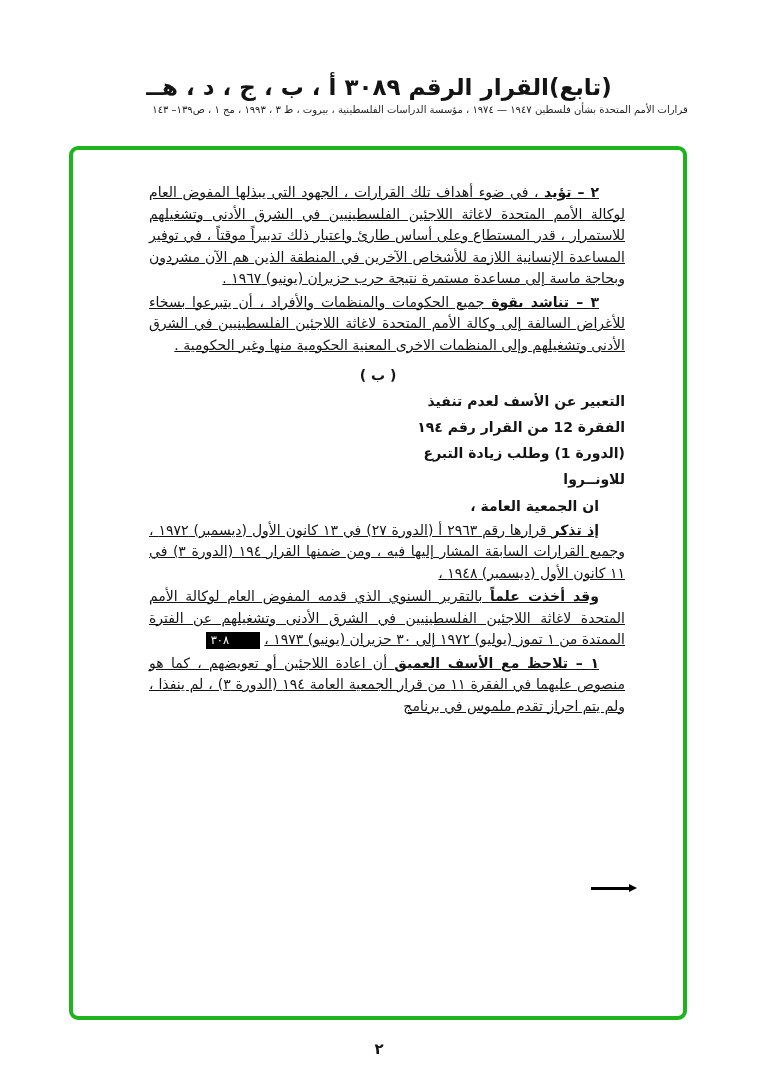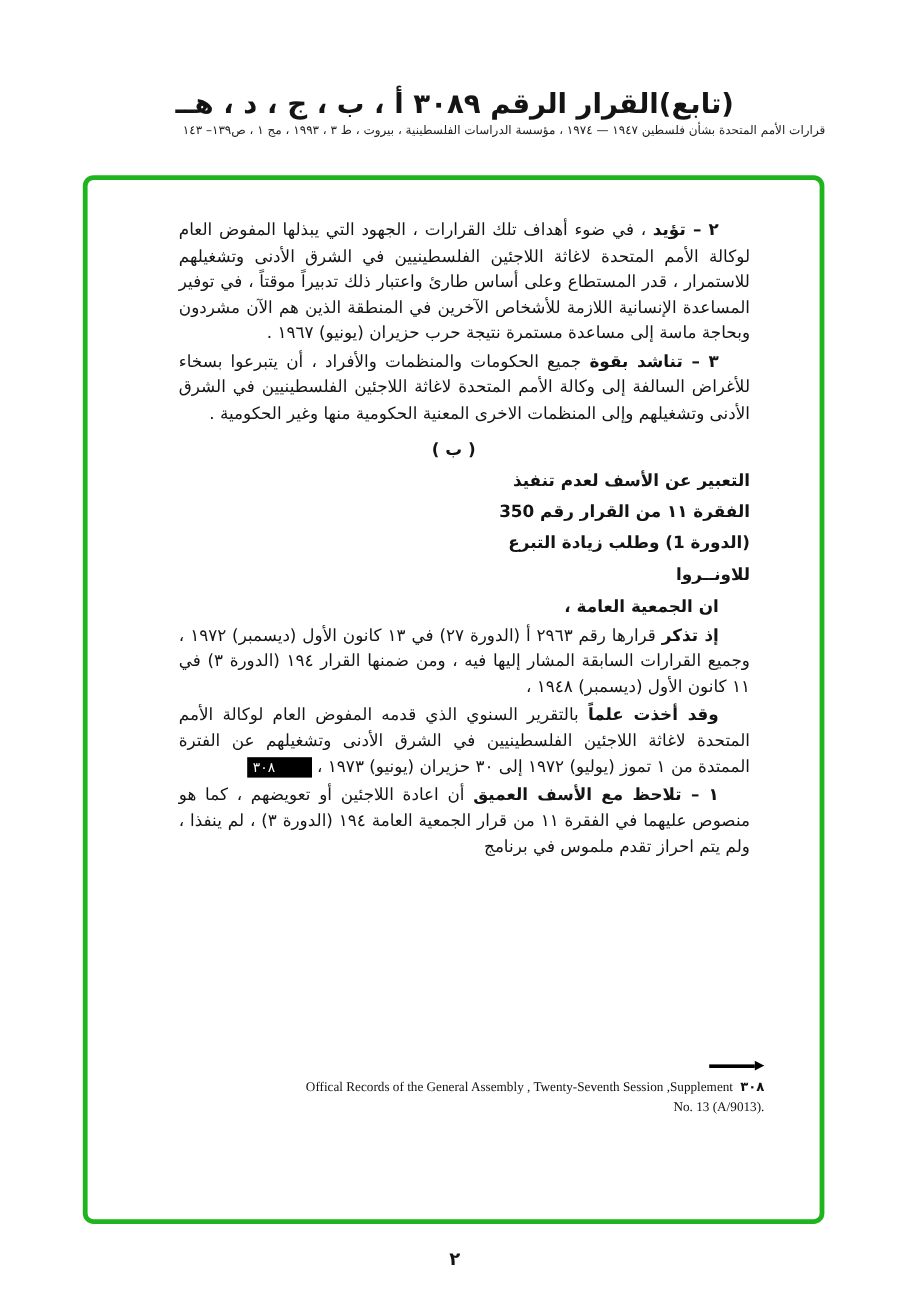--- a/index.html
+++ b/index.html
@@ -18,21 +18,21 @@
   }
   .green-box{
     position:absolute;left:69px;top:146px;width:610px;height:866px;
     border:4px solid #1db41d;border-radius:9px;background:#fff;
   }
   .content{
     position:absolute;top:32px;right:58px;left:58px;
     direction:rtl;text-align:justify;
     font-size:14px;line-height:21.5px;
   }
-  .para{margin:0 0 2px 18px;text-indent:26px;}
+  .para{margin:0 0 2px 18px;text-indent:26px;text-decoration:underline;}
   .lead{font-weight:700;}
   .section-block{text-align:center;text-indent:0;margin:6px 0 4px 0;}
   .section-marker{font-weight:700;font-size:14px;line-height:26px;}
   .heading-line{font-weight:700;font-size:14px;line-height:26px;text-align:right;}
   .intro{margin:2px 0 2px 0;text-indent:26px;font-weight:700;}
   .footnote-badge{
     background:#000;color:#fff;display:inline-block;
     font-size:11.5px;line-height:15px;padding:1px 5px;margin:0 4px;
     vertical-align:middle;
   }
@@ -69,42 +69,38 @@
 
     <div class="content">
 
       <p class="para"><span class="lead">٢ – تؤيد</span><span> ، في ضوء أهداف تلك القرارات ، الجهود التي يبذلها المفوض العام لوكالة الأمم المتحدة لاغاثة اللاجئين الفلسطينيين في الشرق الأدنى وتشغيلهم للاستمرار ، قدر المستطاع وعلى أساس طارئ واعتبار ذلك تدبيراً موقتاً ، في توفير المساعدة الإنسانية اللازمة للأشخاص الآخرين في المنطقة الذين هم الآن مشردون وبحاجة ماسة إلى مساعدة مستمرة نتيجة حرب حزيران (يونيو) ١٩٦٧ .</span></p>
 
       <p class="para"><span class="lead">٣ – تناشد بقوة</span><span> جميع الحكومات والمنظمات والأفراد ، أن يتبرعوا بسخاء للأغراض السالفة إلى وكالة الأمم المتحدة لاغاثة اللاجئين الفلسطينيين في الشرق الأدنى وتشغيلهم وإلى المنظمات الاخرى المعنية الحكومية منها وغير الحكومية .</span></p>
 
       <div class="section-block">
         <div class="section-marker">( ب )</div>
         <div class="heading-line">التعبير عن الأسف لعدم تنفيذ</div>
-        <div class="heading-line">الفقرة ١١ من القرار رقم 350</div>
+        <div class="heading-line">الفقرة 12 من القرار رقم ١٩٤</div>
         <div class="heading-line">(الدورة 1) وطلب زيادة التبرع</div>
         <div class="heading-line">للاونــروا</div>
       </div>
 
       <p class="intro">ان الجمعية العامة ،</p>
 
       <p class="para"><span class="lead">إذ تذكر</span><span> قرارها رقم ٢٩٦٣ أ (الدورة ٢٧) في ١٣ كانون الأول (ديسمبر) ١٩٧٢ ، وجميع القرارات السابقة المشار إليها فيه ، ومن ضمنها القرار ١٩٤ (الدورة ٣) في ١١ كانون الأول (ديسمبر) ١٩٤٨ ،</span></p>
 
       <p class="para"><span class="lead">وقد أخذت علماً</span><span> بالتقرير السنوي الذي قدمه المفوض العام لوكالة الأمم المتحدة لاغاثة اللاجئين الفلسطينيين في الشرق الأدنى وتشغيلهم عن الفترة الممتدة من ١ تموز (يوليو) ١٩٧٢ إلى ٣٠ حزيران (يونيو) ١٩٧٣ ،</span><span class="footnote-badge">٣٠٨</span></p>
 
       <p class="para"><span class="lead">١ – تلاحظ مع الأسف العميق</span><span> أن اعادة اللاجئين أو تعويضهم ، كما هو منصوص عليهما في الفقرة ١١ من قرار الجمعية العامة ١٩٤ (الدورة ٣) ، لم ينفذا ، ولم يتم احراز تقدم ملموس في برنامج</span></p>
 
     </div>
 
     <div class="footnote-rule">
       <span class="rule-line"></span>
       <span class="rule-arrow"></span>
     </div>
 
-    <div class="footnote">
-      <div><span>Offical Records of the General Assembly ,  Twenty-Seventh Session ,Supplement</span><span class="fn-marker">٣٠٨</span></div>
-      <div>No. 13 (A/9013).</div>
-    </div>
 
   </div>
 
   <div class="page-number">٢</div>
 
 </div>
 
 </body></html>

